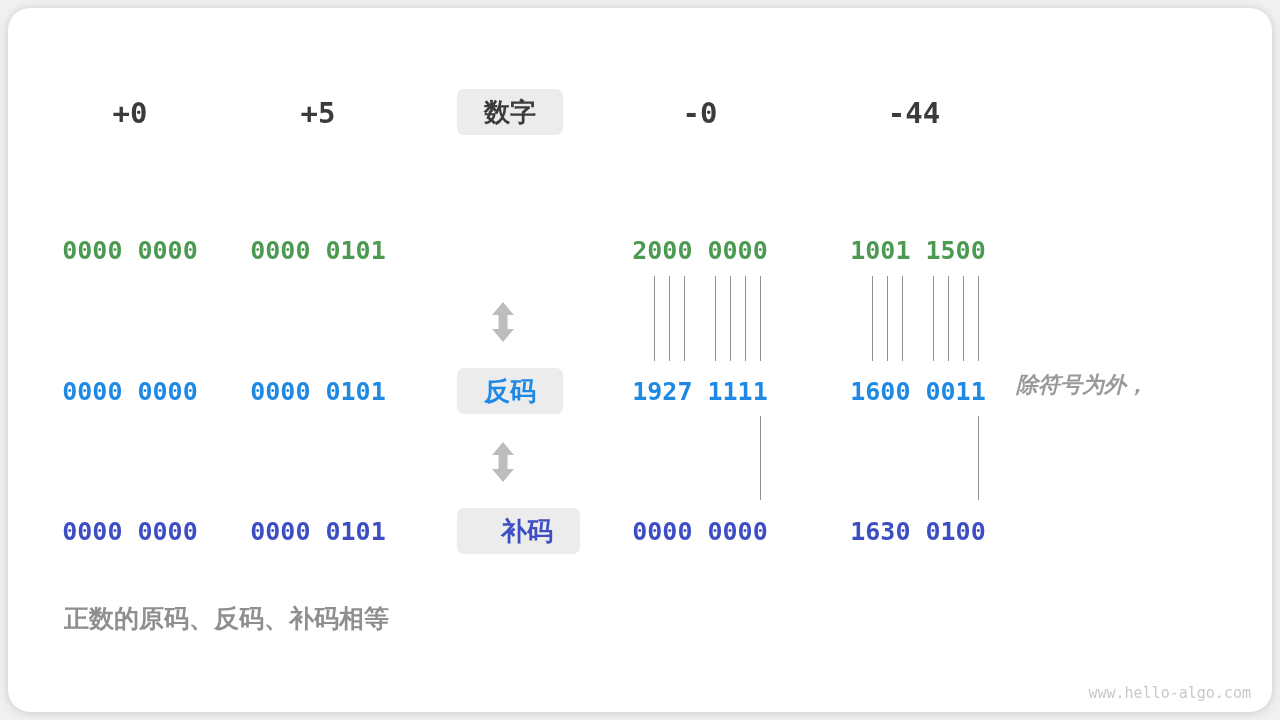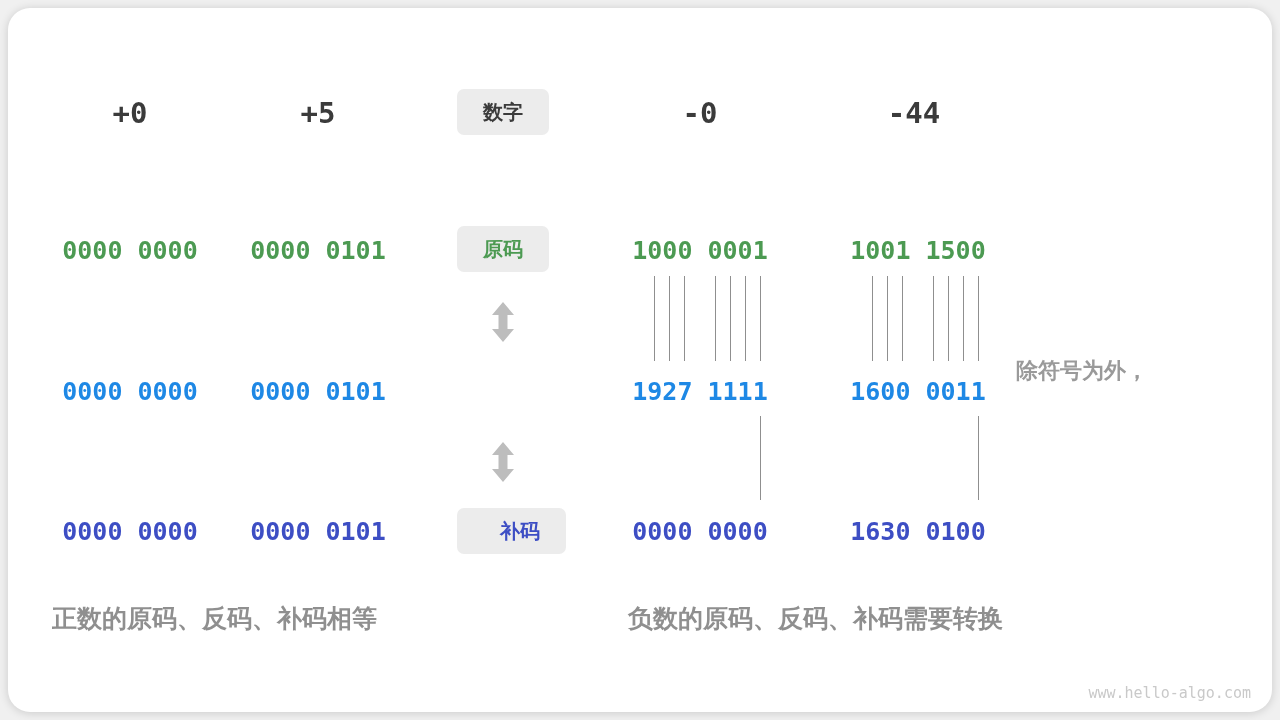--- a/index.html
+++ b/index.html
@@ -24,81 +24,81 @@
     font-family:"DejaVu Sans Mono",monospace;
     font-weight:bold;font-size:25px;letter-spacing:0;
   }
   .row-sm .bin{color:var(--green,#4c9a52);}
   .row-oc .bin{color:var(--blue,#1e88e5);}
   .row-tc .bin{color:var(--indigo,#3d4ec4);}
   .row-sm .bin{top:228px;}
   .row-oc .bin{top:369px;}
   .row-tc .bin{top:509px;}
   .badge{
-    position:absolute;left:449px;width:92px;height:46px;
+    position:absolute;left:449px;width:106px;height:46px;
     background:var(--badge_bg,#ececec);border-radius:7px;
     display:flex;align-items:center;justify-content:center;
-    font-weight:bold;font-size:20px;color:var(--dark,#3b3b3b);
+    font-weight:bold;font-size:26px;color:var(--dark,#3b3b3b);
     font-family:"DejaVu Sans",sans-serif;
   }
   .badge-number{top:81px;}
   .badge-sm{top:218px;color:var(--green,#4c9a52);}
   .badge-oc{top:360px;color:var(--blue,#1e88e5);}
   .badge-tc{top:500px;color:var(--indigo,#3d4ec4);padding-left:17px;}
   .updown-arrow{position:absolute;left:482px;width:26px;}
   .arrow-1{top:294px;}
   .arrow-2{top:434px;}
   .vline{
     position:absolute;width:1px;background:var(--line,#8f8f8f);
   }
   .annotation{
     position:absolute;left:1008px;
     font-weight:bold;font-size:22px;line-height:37px;
     color:var(--gray_text,#9a9a9a);white-space:pre;
   }
-  .annotation-invert{top:270px;}
+  .annotation-invert{top:284px;font-style:italic;}
   .annotation-addone{top:434px;}
   .caption{
     position:absolute;top:594px;
     font-weight:bold;font-size:25px;color:var(--caption,#8f8f8f);
     white-space:pre;
   }
-  .caption-positive{left:44px;}
+  .caption-positive{left:56px;}
   .caption-negative{left:620px;}
   .watermark{
     position:absolute;top:676px;left:1077px;width:166px;text-align:right;
     font-family:"DejaVu Sans Mono",monospace;
     font-size:15px;color:var(--watermark,#c9c9c9);white-space:pre;
   }
 </style>
 </head>
 <body>
 
 <div class="card">
 
   <div class="cell num-header" style="left:122px">+0</div>
   <div class="cell num-header" style="left:310px">+5</div>
   <div class="cell num-header" style="left:692px">-0</div>
   <div class="cell num-header" style="left:906px">-44</div>
 
   <div class="badge badge-number">数字</div>
-  <div class="badge badge-sm">原码</div>
+  <div class="badge badge-oc">反码</div>
   <div class="badge badge-tc">补码</div>
 
   <svg class="updown-arrow arrow-1" width="26" height="40" viewBox="0 0 26 40">
     <polygon points="13,0 2,13 8.5,13 8.5,27 2,27 13,40 24,27 17.5,27 17.5,13 24,13" fill="#bdbdbd"></polygon>
   </svg>
   <svg class="updown-arrow arrow-2" width="26" height="40" viewBox="0 0 26 40">
     <polygon points="13,0 2,13 8.5,13 8.5,27 2,27 13,40 24,27 17.5,27 17.5,13 24,13" fill="#bdbdbd"></polygon>
   </svg>
 
   <div class="row-sm">
     <div class="cell bin" style="left:122px">0000 0000</div>
     <div class="cell bin" style="left:310px">0000 0101</div>
-    <div class="cell bin" style="left:692px">1000 0001</div>
+    <div class="cell bin" style="left:692px">2000 0000</div>
     <div class="cell bin" style="left:910px">1001 1500</div>
   </div>
 
   <div class="row-oc">
     <div class="cell bin" style="left:122px">0000 0000</div>
     <div class="cell bin" style="left:310px">0000 0101</div>
     <div class="cell bin" style="left:692px">1927 1111</div>
     <div class="cell bin" style="left:910px">1600 0011</div>
   </div>
 
@@ -126,16 +126,15 @@
       <div class="vline" style="left: 969.7px; top: 268px; height: 85px;"></div>
       <div class="vline" style="left: 751.7px; top: 408px; height: 84px;"></div>
       <div class="vline" style="left: 969.7px; top: 408px; height: 84px;"></div>
     </div>
 
   <div class="annotation annotation-invert">
     <div>除符号为外，</div>
   </div>
 
   <div class="caption caption-positive">正数的原码、反码、补码相等</div>
-  <div class="caption caption-negative">负数的原码、反码、补码需要转换</div>
 
   <div class="watermark">www.hello-algo.com</div>
 </div>
 
 </body></html>

